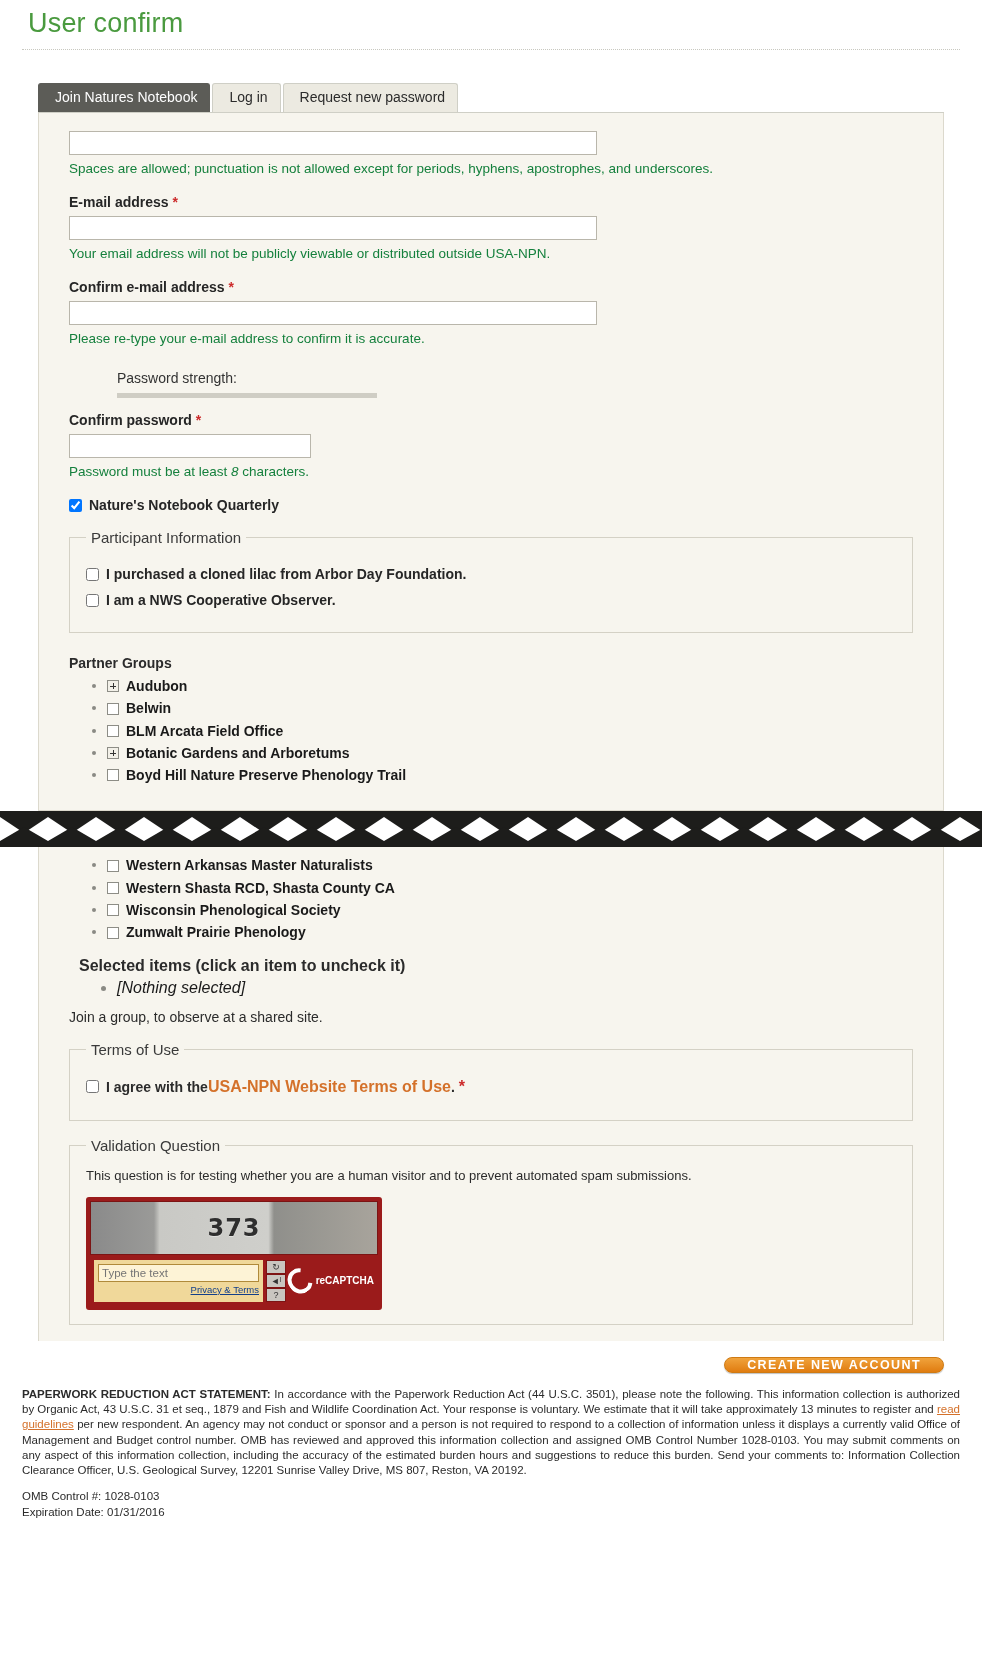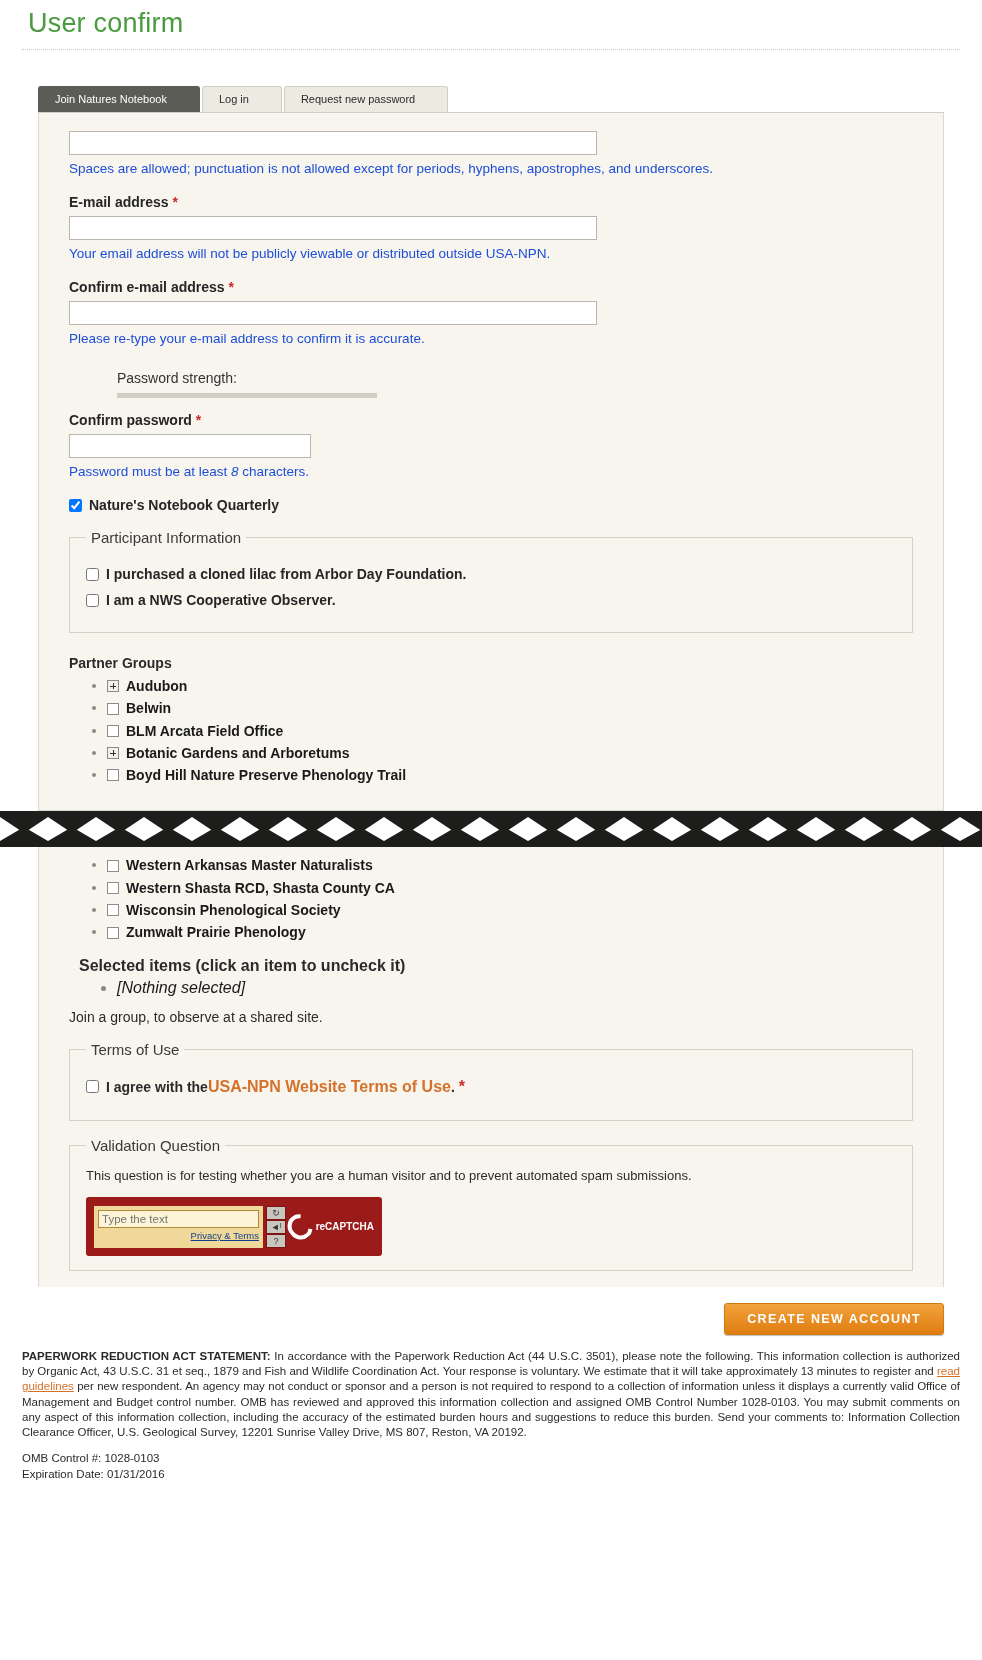--- a/index.html
+++ b/index.html
@@ -28,22 +28,22 @@
   .tabs {
     position: relative;
     margin: 34px 0 0 38px;
     height: 28px;
     display: flex;
     align-items: flex-end;
     gap: 2px;
   }
   .tab {
     display: inline-block;
-    padding: 6px 32px 7px 16px;
-    font-size: 11px;
+    padding: 6px 12px 7px 16px;
+    font-size: 14px;
     border: 1px solid #cfcfc6;
     border-bottom: none;
     background: #eceae1;
     color: #2b2b2b;
     border-radius: 3px 3px 0 0;
     cursor: pointer;
     line-height: 1.1;
   }
   .tab.active {
     background: #5c5c57;
@@ -78,21 +78,21 @@
     border: 1px solid #b9b6ab;
     background: #ffffff;
     font-size: 13px;
     padding: 2px 4px;
     font-family: "Liberation Sans", sans-serif;
   }
   input.wide { width: 528px; }
   input.narrow { width: 242px; }
   .hint {
     font-size: 13.5px;
-    color: #1d4ed8;
+    color: #15803d;
     margin: 6px 0 18px 0;
   }
   em { font-style: italic; }
 
   .pw-row { display: flex; align-items: flex-start; }
   .pw-strength {
     margin-left: 48px;
     margin-top: 6px;
   }
   .pw-strength-label { font-size: 14px; color: #333; }
@@ -297,26 +297,26 @@
   }
 
   .submit-row {
     margin: 16px 38px 0 0;
     display: flex;
     justify-content: flex-end;
   }
   .submit-btn {
     background: linear-gradient(#f0a33c, #e07c10);
     border: 1px solid #cf7a12;
-    border-radius: 3px;
+    border-radius: 14px;
     color: #ffffff;
     font-size: 12.5px;
     font-weight: bold;
     letter-spacing: 1.4px;
-    padding: 8px 22px;
+    padding: 0 22px;
     cursor: pointer;
     box-shadow: 0 1px 1px rgba(0,0,0,0.25);
     font-family: "Liberation Sans", sans-serif;
   }
 
   .paperwork {
     margin: 14px 22px 0 22px;
     font-size: 11.5px;
     line-height: 1.33;
     color: #2b2b2b;
@@ -435,20 +435,23 @@
         <span class="terms-text">.</span>
         <span class="req" style="margin-left:4px">*</span>
     </div>
   </fieldset>
 
   <fieldset class="group">
     <legend>Validation Question</legend>
     <div class="validation-desc">This question is for testing whether you are a human visitor and to prevent automated spam submissions.</div>
 
     <div class="captcha">
+      <div class="captcha-img">
+        <span class="digits">373</span>
+      </div>
       <div class="captcha-bottom">
         <div class="captcha-input-wrap">
           <input type="text" placeholder="Type the text" style="">
           <div class="privacy">Privacy &amp; Terms</div>
         </div>
         <div class="captcha-ctrls">
           <div class="cc-btn">↻</div>
           <div class="cc-btn">◄ᴵ</div>
           <div class="cc-btn">?</div>
         </div>

